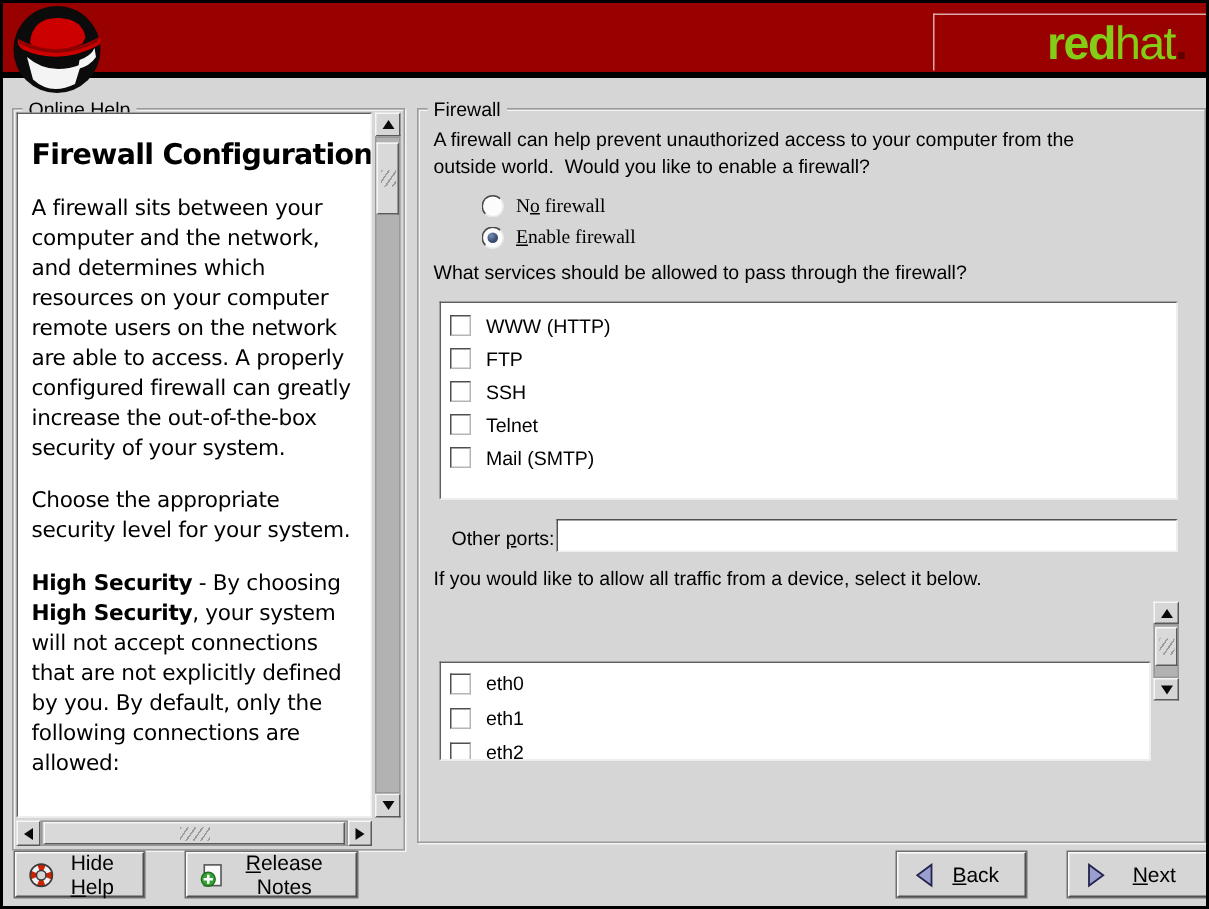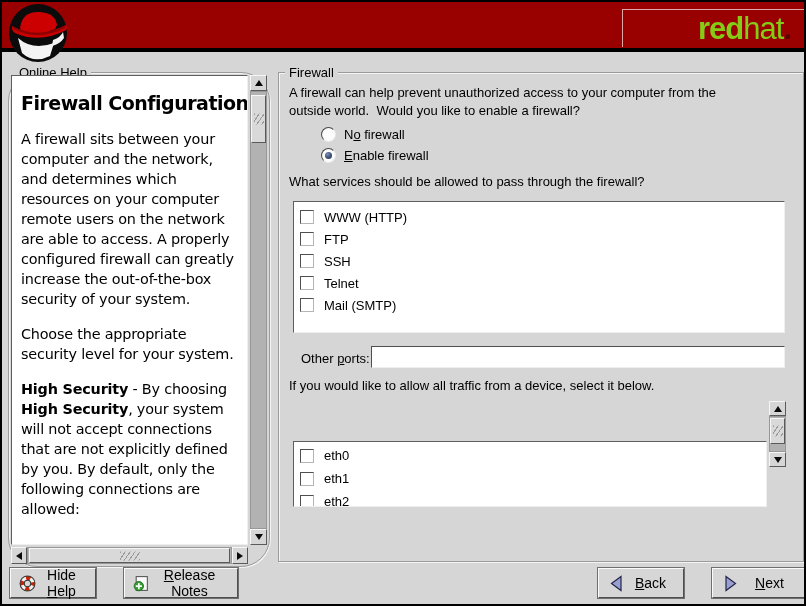--- a/index.html
+++ b/index.html
@@ -22,21 +22,21 @@
   .wordmark-box .wm-dot{font-weight:bold;color:#5e0000;}
   
   .frame{
     position:absolute;border:1px solid #9b9b9b;
     box-shadow:inset 1px 1px 0 #f4f4f4, 1px 1px 0 #f4f4f4;
   }
   .frame-label{
     position:absolute;top:-8px;left:6px;background:#d6d6d6;padding:0 4px;
     font-size:13px;line-height:15px;
   }
-  .help-frame{left:6px;top:70px;width:260px;height:493px;border-radius:29px;}
+  .help-frame{left:6px;top:70px;width:260px;height:493px;}
   .fw-frame{left:276px;top:70px;width:524px;height:488px;}
   
   .help-viewport{
     position:absolute;left:2px;top:2px;width:237px;height:470px;background:#fff;
     border:1px solid;border-color:#5e5e5e #efefef #efefef #5e5e5e;
     box-sizing:border-box;overflow:hidden;
   }
   .help-body{padding:6px 8px 0 9px;font-family:"DejaVu Sans", sans-serif;}
   .help-body h1{font-size:19px;margin:10px 0 6px 0;white-space:nowrap;letter-spacing:-0.5px;}
   .help-body p{font-size:14.4px;line-height:20px;margin:15px 0 0 0;letter-spacing:-0.2px;}
@@ -70,21 +70,21 @@
   .dev-vsb .sb-thumb{left:0;right:0;top:1px;height:26px;}
   .tri{width:0;height:0;display:block;}
   .tri-up{border-left:4px solid transparent;border-right:4px solid transparent;border-bottom:6px solid #0a0a0a;}
   .tri-down{border-left:4px solid transparent;border-right:4px solid transparent;border-top:6px solid #0a0a0a;}
   .tri-left{border-top:4px solid transparent;border-bottom:4px solid transparent;border-right:6px solid #0a0a0a;}
   .tri-right{border-top:4px solid transparent;border-bottom:4px solid transparent;border-left:6px solid #0a0a0a;}
   
   .fw-frame .inner{position:absolute;inset:2px;font-size:13px;}
   .fw-intro{position:absolute;left:8px;top:9px;right:6px;line-height:18px;white-space:pre-wrap;}
   .radio-group{position:absolute;left:40px;top:49px;}
-  .radio-row{display:flex;align-items:center;height:21px;cursor:default;}
+  .radio-row{display:flex;align-items:flex-end;height:21px;cursor:default;font-family:Liberation Serif, serif;}
   .radio{
     width:13px;height:13px;border-radius:50%;background:#fcfcfc;margin-right:8px;flex:0 0 auto;
     border:1px solid;border-color:#474747 #e9e9e9 #e9e9e9 #474747;position:relative;box-sizing:content-box;
   }
   .radio.on::after{
     content:"";position:absolute;left:3px;top:3px;width:7px;height:7px;border-radius:50%;
     background:radial-gradient(circle at 35% 30%, #7a8db6 0%, #3c4f73 55%, #2b3a57 100%);
   }
   .fw-question{position:absolute;left:8px;top:99px;}
   .listbox{

